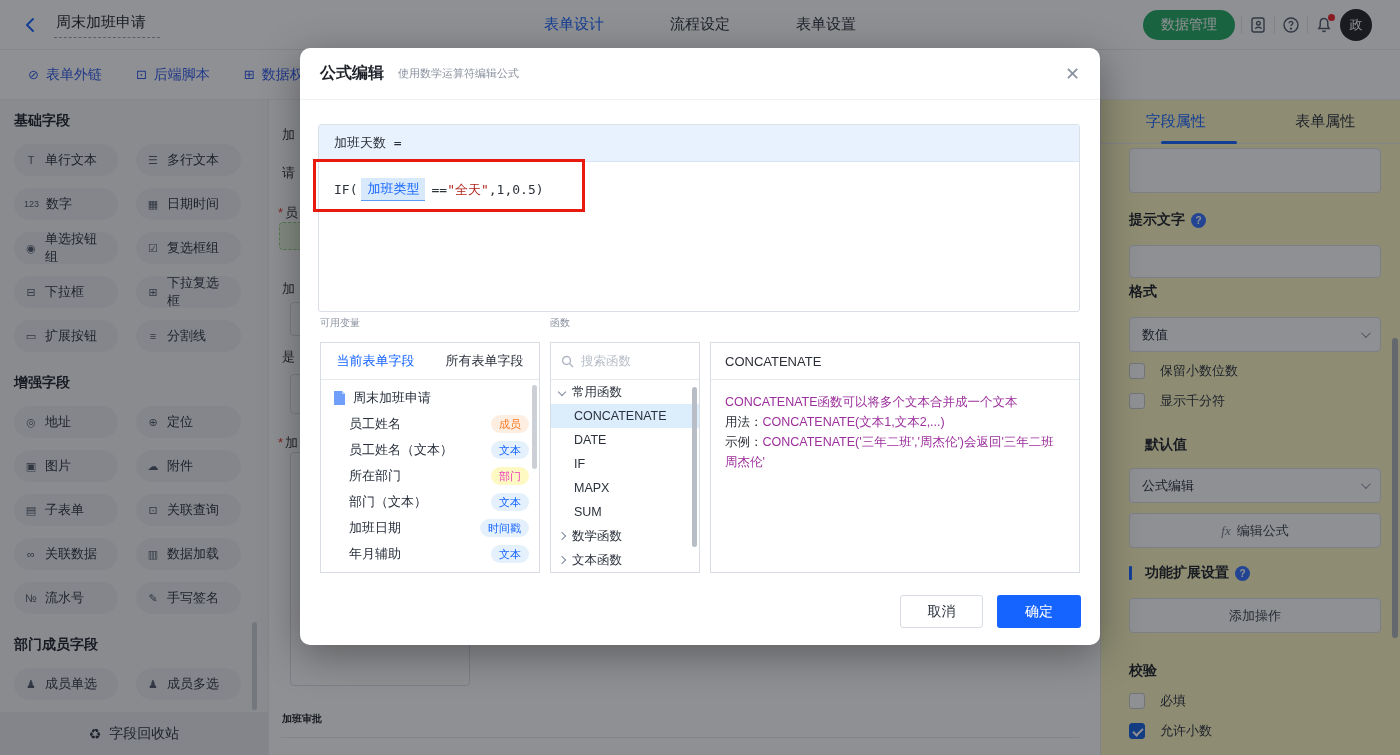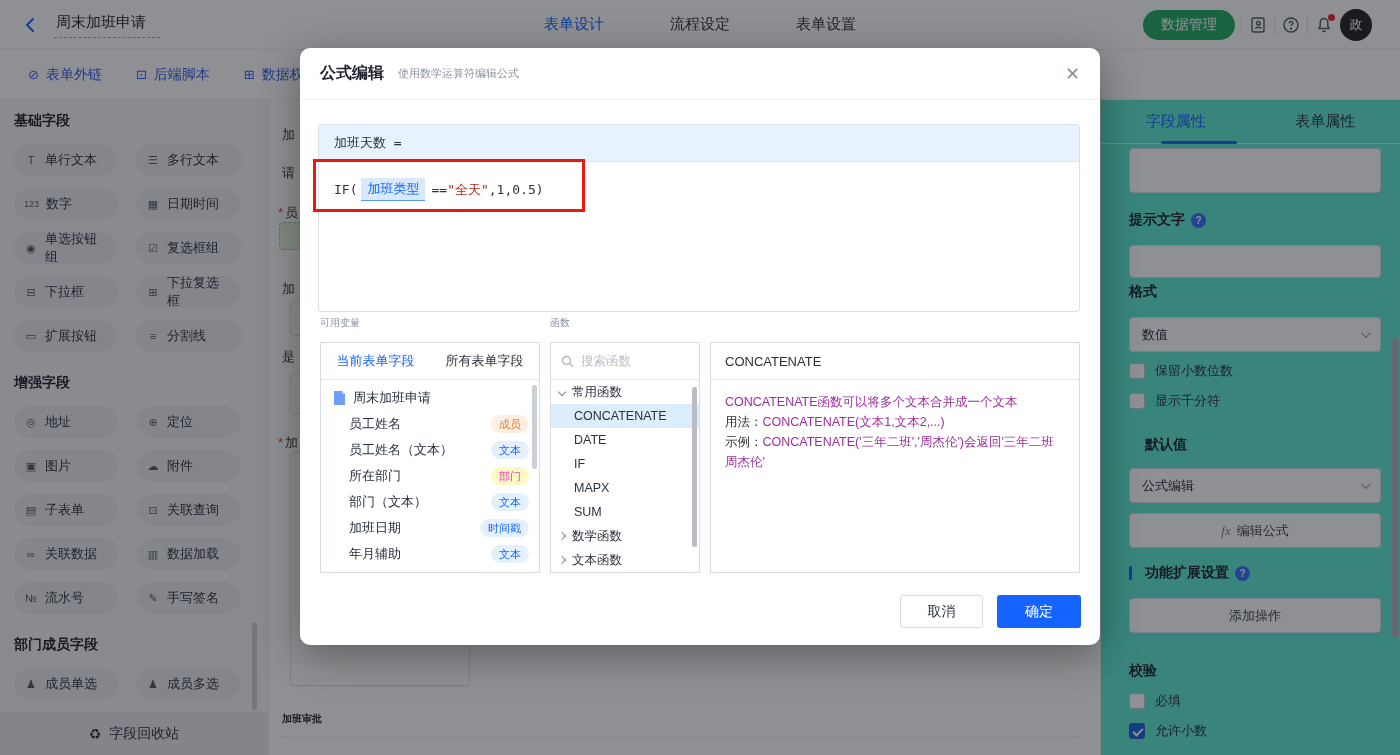--- a/index.html
+++ b/index.html
@@ -51,35 +51,35 @@
 .canvas{position:absolute;left:268px;top:100px;width:832px;height:655px;background:#fff;
   border-left:1px solid #ebedf0}
 .clabel{position:absolute;font-size:13px;color:#2f3338;white-space:nowrap}
 .creq{color:#e0382e;margin-right:2px}
 .cbox{position:absolute;border:1px solid #dcdfe6;border-radius:4px;background:#fff}
 .cchip{position:absolute;background:#e6f6df;border:1px dashed #9bd487;border-radius:4px}
 .capproval{position:absolute;font-size:10px;font-weight:bold;color:#20242b}
 .cdivider{position:absolute;height:1px;background:#e8eaed}
 .scroll-artifact{position:absolute;left:761px;top:88px;width:10px;height:16px;border-radius:5px;background:#62666d;z-index:3}
 
-.props{position:absolute;left:1100px;top:100px;width:300px;height:655px;background:#5eead4;
+.props{position:absolute;left:1100px;top:100px;width:300px;height:655px;background:#fef9c3;
   border-left:1px solid #e8e9ec}
 .ptabs{position:absolute;left:0;top:0;width:100%;height:44px;display:flex;border-bottom:1px solid #e8e9ec}
 .ptab{width:150px;display:flex;align-items:center;justify-content:center;font-size:15px;color:#2b313c;cursor:pointer}
 .ptab.active{color:#1664ff}
 .ptab-underline{position:absolute;left:60px;top:41px;width:76px;height:3px;background:#1664ff;border-radius:2px}
 .pbox{position:absolute;border:1px solid #dcdfe6;border-radius:4px;background:#fff}
 .plabel{position:absolute;font-size:14px;font-weight:bold;color:#1d2129;display:flex;align-items:center;gap:6px}
 .qmark{width:15px;height:15px;border-radius:50%;background:#3370ff;color:#fff;font-size:10px;font-weight:bold;
   display:flex;align-items:center;justify-content:center}
 .pselect{position:absolute;border:1px solid #dcdfe6;border-radius:4px;background:#fff;display:flex;
   align-items:center;padding:0 12px;font-size:13px;color:#272e3b;cursor:pointer}
 .chev{margin-left:auto;width:7px;height:7px;border-right:1.5px solid #8a919f;border-bottom:1.5px solid #8a919f;
   transform:rotate(45deg) translateY(-2px)}
-.cbrow{position:absolute;display:flex;align-items:center;gap:10px;font-size:13px;color:#2b313c;cursor:pointer}
+.cbrow{position:absolute;display:flex;align-items:center;gap:15px;font-size:13px;color:#2b313c;cursor:pointer}
 .cb{width:16px;height:16px;border:1px solid #c6cad1;border-radius:3px;background:#fff;position:relative;flex:none}
 .cb.checked{background:#1560e0;border-color:#1560e0}
 .cb.checked::after{content:"";position:absolute;left:4.5px;top:1.5px;width:4px;height:8px;
   border-right:2px solid #fff;border-bottom:2px solid #fff;transform:rotate(45deg)}
 .pbtn{position:absolute;border:1px solid #dcdfe6;border-radius:4px;background:#fff;font-size:13px;color:#3c434d;
   display:flex;align-items:center;justify-content:center;gap:6px;cursor:pointer}
 .fxg{font-style:italic;font-family:"Liberation Serif",serif;color:#7a828e}
 .blue-bar{display:inline-block;width:3px;height:14px;background:#1664ff;border-radius:1px;margin-right:7px}
 .pr-thumb{position:absolute;left:291px;top:238px;width:6px;height:300px;border-radius:3px;background:#aeb2b9}
 

